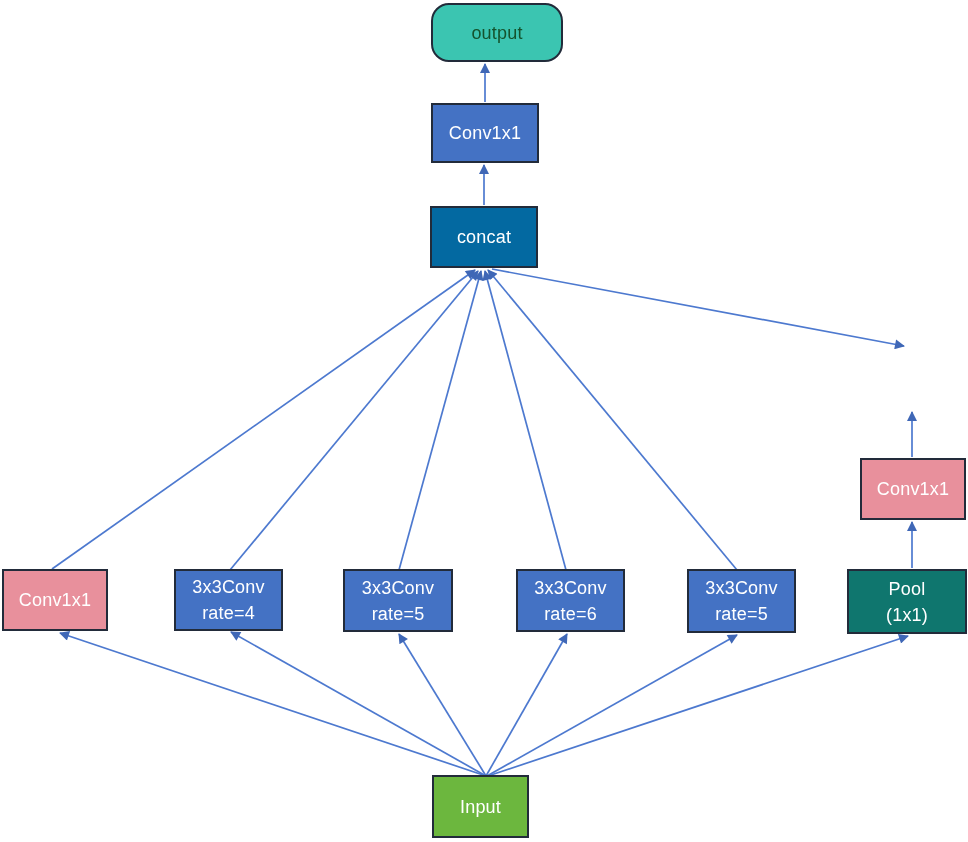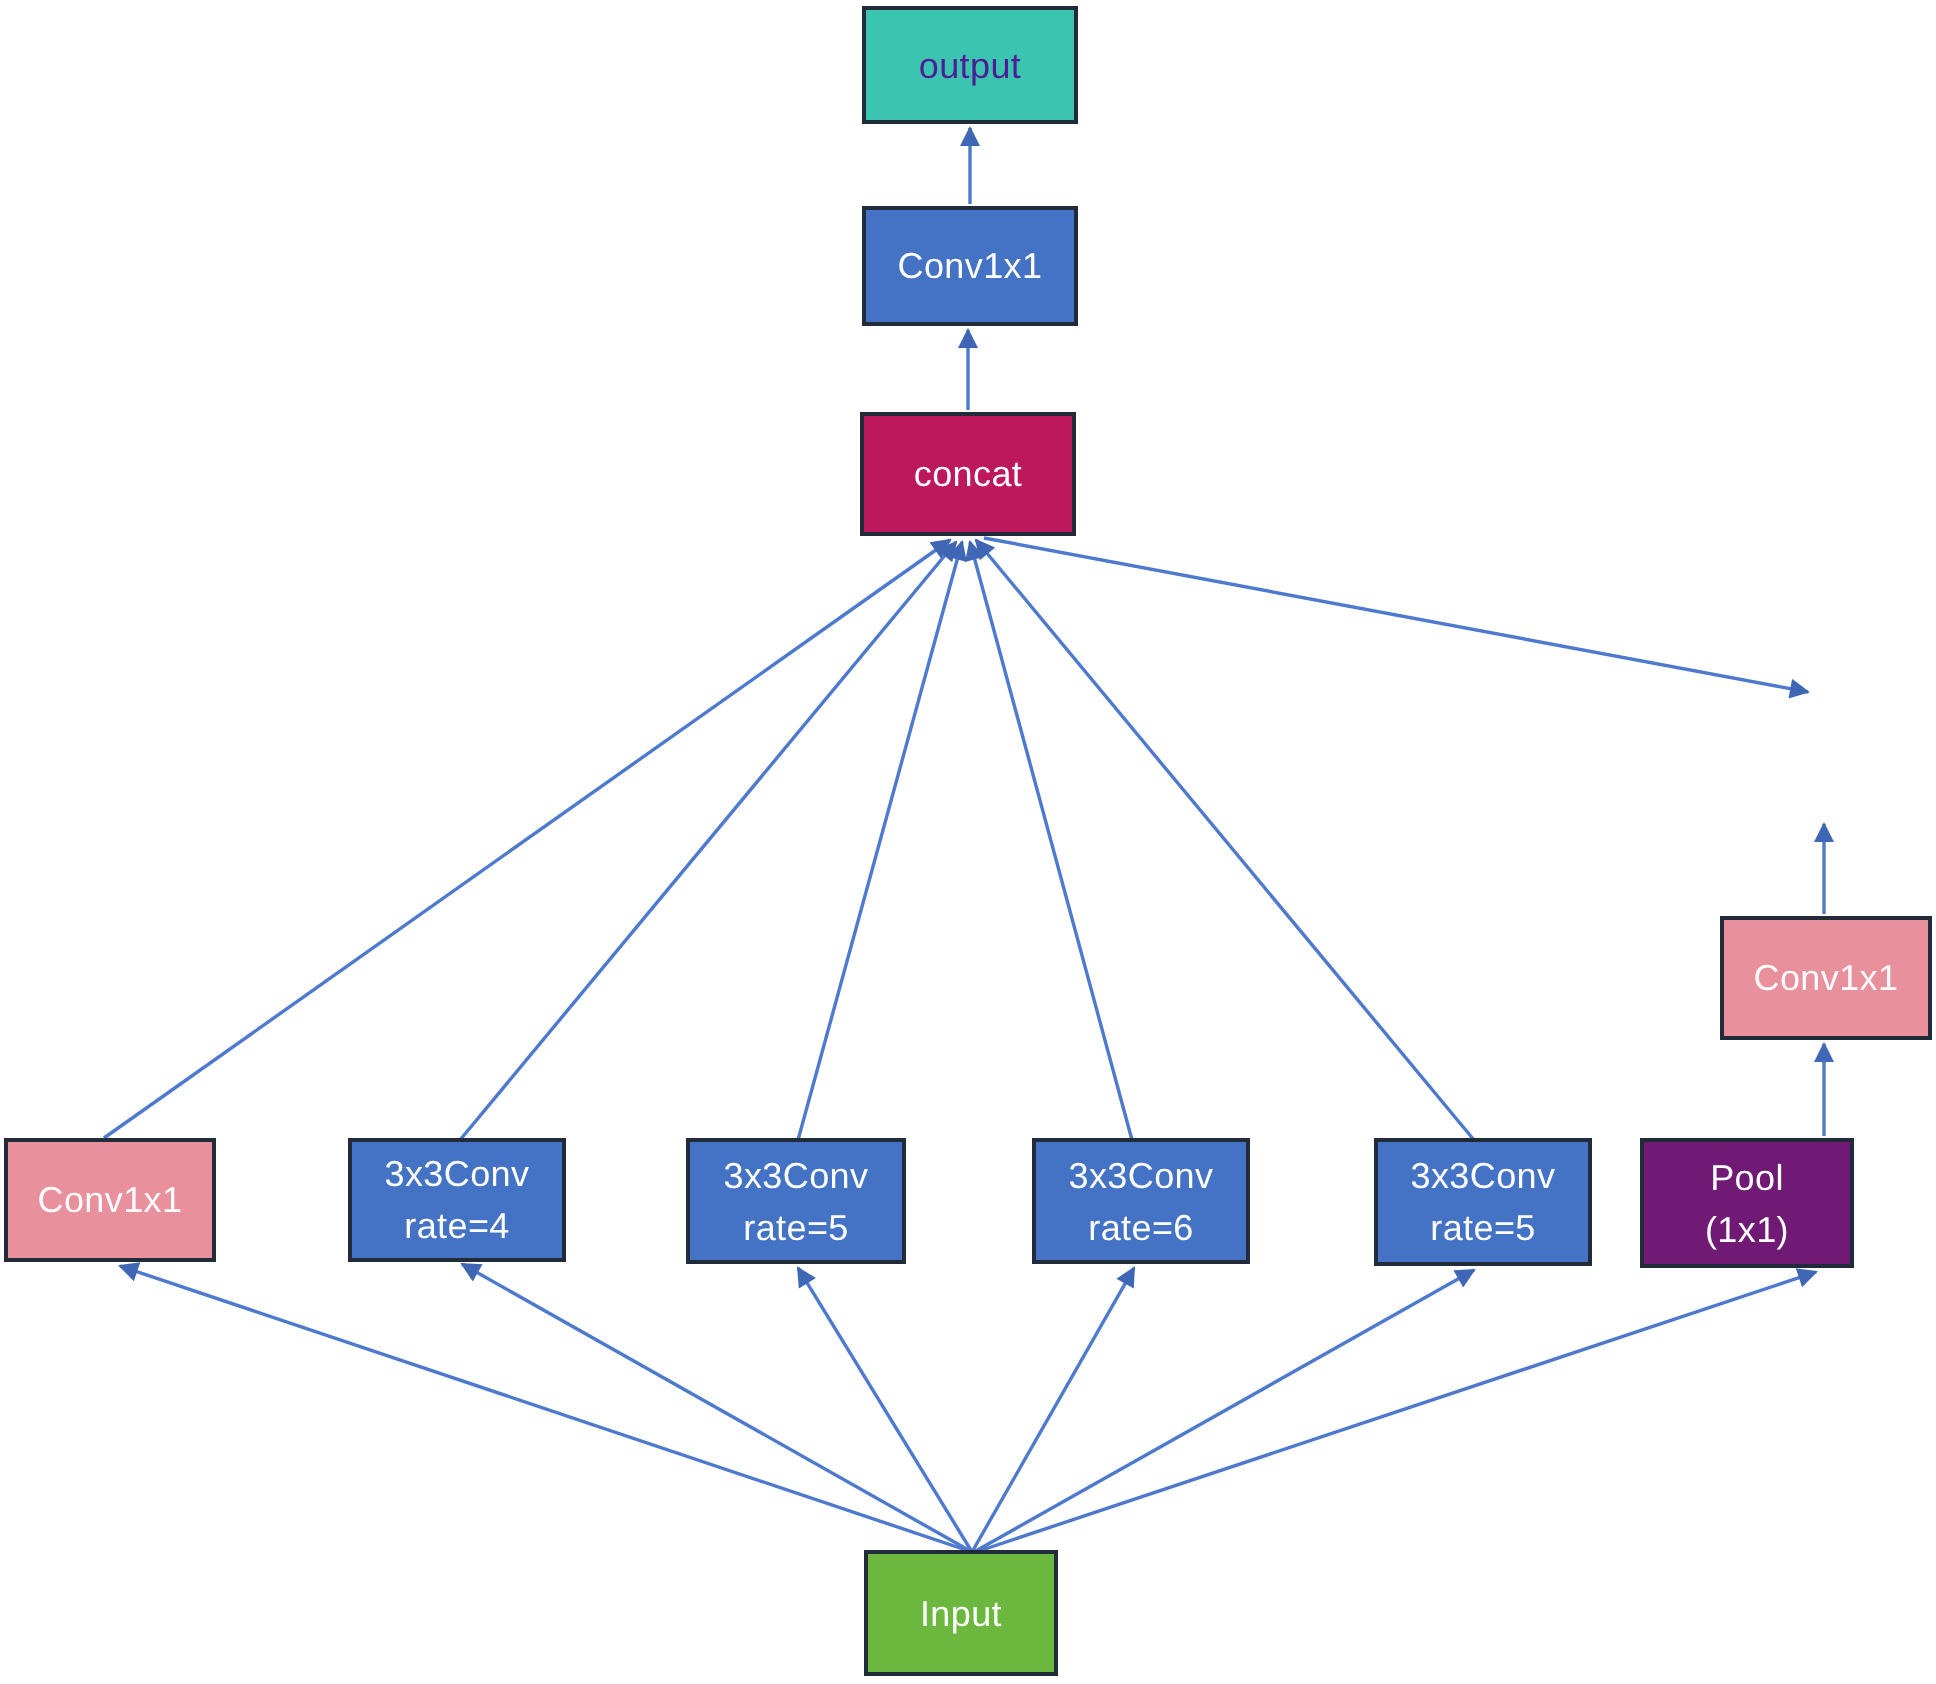--- a/index.html
+++ b/index.html
@@ -62,27 +62,27 @@
       <line x1="230" y1="570" x2="478" y2="271" stroke="#4d79cf" stroke-width="1.7" marker-end="url(#arrowhead)"></line>
       <line x1="399" y1="570" x2="481" y2="271" stroke="#4d79cf" stroke-width="1.7" marker-end="url(#arrowhead)"></line>
       <line x1="566" y1="570" x2="485" y2="271" stroke="#4d79cf" stroke-width="1.7" marker-end="url(#arrowhead)"></line>
       <line x1="737" y1="570" x2="488" y2="270" stroke="#4d79cf" stroke-width="1.7" marker-end="url(#arrowhead)"></line>
       <line x1="912" y1="568" x2="912" y2="522" stroke="#4d79cf" stroke-width="1.7" marker-end="url(#arrowhead)"></line>
       <line x1="912" y1="457" x2="912" y2="412" stroke="#4d79cf" stroke-width="1.7" marker-end="url(#arrowhead)"></line>
       <line x1="492" y1="269" x2="904" y2="346" stroke="#4d79cf" stroke-width="1.7" marker-end="url(#arrowhead)"></line>
       <line x1="484" y1="205" x2="484" y2="165" stroke="#4d79cf" stroke-width="1.7" marker-end="url(#arrowhead)"></line>
       <line x1="485" y1="102" x2="485" y2="64" stroke="#4d79cf" stroke-width="1.7" marker-end="url(#arrowhead)"></line>
     </svg>
-    <div class="node" style="left: 431px; top: 3px; width: 108px; height: 59px; background: rgb(59, 197, 177); color: #4c1d95; border-color: rgb(34, 43, 58);">
+    <div class="node" style="left: 431px; top: 3px; width: 132px; height: 59px; background: rgb(59, 197, 177); color: #14532d; border-color: rgb(34, 43, 58); border-radius: 18px;">
       <span class="label-line">output</span>
     </div>
     <div class="node" style="left: 431px; top: 103px; width: 108px; height: 60px; background: rgb(68, 114, 196); color: rgb(255, 255, 255); border-color: rgb(34, 43, 58);">
       <span class="label-line">Conv1x1</span>
     </div>
-    <div class="node" style="left: 430px; top: 206px; width: 108px; height: 62px; background: #be185d; color: rgb(255, 255, 255); border-color: rgb(34, 43, 58);">
+    <div class="node" style="left: 430px; top: 206px; width: 108px; height: 62px; background: #0369a1; color: rgb(255, 255, 255); border-color: rgb(34, 43, 58);">
       <span class="label-line">concat</span>
     </div>
     <div class="node" style="left: 2px; top: 569px; width: 106px; height: 62px; background: rgb(232, 144, 156); color: rgb(255, 255, 255); border-color: rgb(34, 43, 58);">
       <span class="label-line">Conv1x1</span>
     </div>
     <div class="node" style="left: 174px; top: 569px; width: 109px; height: 62px; background: rgb(68, 114, 196); color: rgb(255, 255, 255); border-color: rgb(34, 43, 58);">
       <span class="label-line">3x3Conv</span>
       <span class="label-line">rate=4</span>
     </div>
     <div class="node" style="left: 343px; top: 569px; width: 110px; height: 63px; background: rgb(68, 114, 196); color: rgb(255, 255, 255); border-color: rgb(34, 43, 58);">
@@ -90,21 +90,21 @@
       <span class="label-line">rate=5</span>
     </div>
     <div class="node" style="left: 516px; top: 569px; width: 109px; height: 63px; background: rgb(68, 114, 196); color: rgb(255, 255, 255); border-color: rgb(34, 43, 58);">
       <span class="label-line">3x3Conv</span>
       <span class="label-line">rate=6</span>
     </div>
     <div class="node" style="left: 687px; top: 569px; width: 109px; height: 64px; background: rgb(68, 114, 196); color: rgb(255, 255, 255); border-color: rgb(34, 43, 58);">
       <span class="label-line">3x3Conv</span>
       <span class="label-line">rate=5</span>
     </div>
-    <div class="node" style="left: 820px; top: 569px; width: 107px; height: 65px; background: #701a75; color: rgb(255, 255, 255); border-color: rgb(34, 43, 58);">
+    <div class="node" style="left: 847px; top: 569px; width: 120px; height: 65px; background: #0f766e; color: rgb(255, 255, 255); border-color: rgb(34, 43, 58);">
       <span class="label-line">Pool</span>
       <span class="label-line">(1x1)</span>
     </div>
     <div class="node" style="left: 860px; top: 458px; width: 106px; height: 62px; background: rgb(232, 144, 156); color: rgb(255, 255, 255); border-color: rgb(34, 43, 58);">
       <span class="label-line">Conv1x1</span>
     </div>
     <div class="node" style="left: 432px; top: 775px; width: 97px; height: 63px; background: rgb(108, 183, 62); color: rgb(255, 255, 255); border-color: rgb(34, 43, 58);">
       <span class="label-line">Input</span>
     </div>
   </div>

